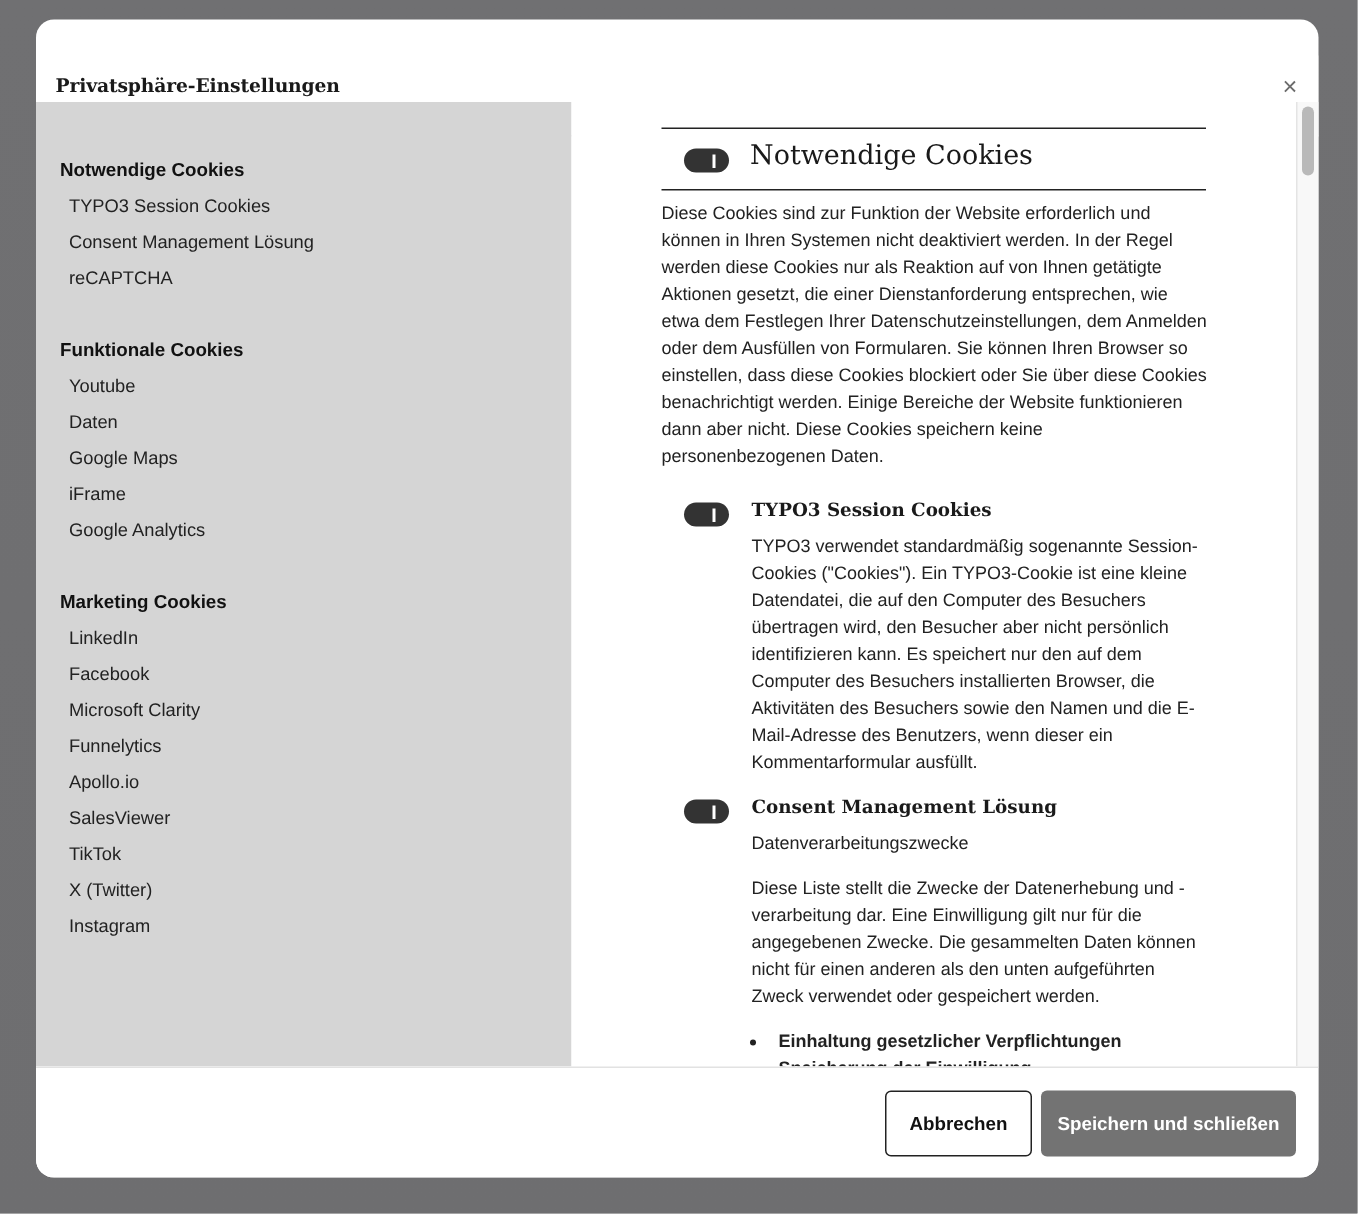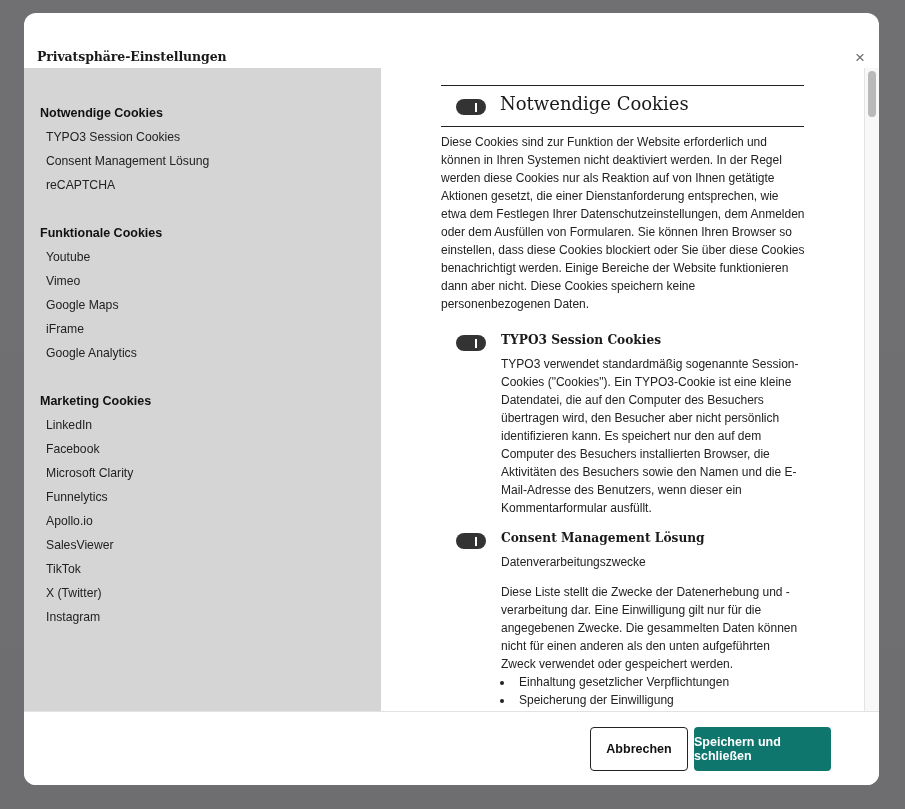--- a/index.html
+++ b/index.html
@@ -67,21 +67,21 @@
   .section-desc {
     font-size: 12px; line-height: 18px; color: #222; margin-top: 6px; width: 365px;
   }
   .sub-item { position: relative; padding-left: 60px; margin-top: 10px; }
   .sub-item .toggle { left: 15px; top: 4px; }
   .sub-title {
     font-family: "DejaVu Serif", serif; font-size: 12.2px; font-weight: bold; color: #1a1a1a;
     line-height: 18px; height: 18px;
   }
   .sub-text { font-size: 12px; line-height: 18px; color: #222; margin-top: 6px; width: 305px; }
-  .sub-list { padding-left: 0; list-style: none; }
+  .sub-list { margin-top: 12px; padding-left: 0; list-style: none; font-weight: bold; }
   .sub-list li {
     position: relative; font-size: 12px; line-height: 18px; color: #222; padding-left: 18px;
   }
   .sub-list li::before {
     content: ""; position: absolute; left: -1px; top: 8px; width: 4px; height: 4px;
     border-radius: 50%; background: #222;
   }
   .scrollbar {
     position: absolute; left: 483px; top: 0; width: 15px; height: 643px;
     background: #f8f8f8; border-left: 1px solid #e4e4e4;
@@ -93,21 +93,21 @@
   .modal-footer {
     position: absolute; left: 0; top: 698px; width: 855px; height: 74px;
     background: #fff; border-top: 1px solid #e2e2e2; font-weight: bold;
   }
   .btn {
     position: absolute; top: 15px; height: 44px; border-radius: 4px;
     font-size: 12.5px; display: flex; align-items: center; justify-content: center;
     cursor: pointer;
   }
   .btn-cancel { left: 566px; width: 98px; background: #fff; border: 1px solid #222; color: #111; }
-  .btn-save { left: 670px; width: 137px; background: #0f766e; color: #fff; }
+  .btn-save { left: 670px; width: 170px; background: #737373; color: #fff; }
 </style>
 </head>
 <body>
 
 <div class="backdrop-shade"></div>
 
 <div class="modal">
   <div class="modal-header">
     <div class="modal-title">Privatsphäre-Einstellungen</div>
     <div class="close-btn">×</div>
@@ -116,21 +116,21 @@
   <div class="sidebar">
     <div class="nav-group" style="top:33px;">
       <div class="nav-group-title">Notwendige Cookies</div>
       <div class="nav-item">TYPO3 Session Cookies</div>
       <div class="nav-item">Consent Management Lösung</div>
       <div class="nav-item">reCAPTCHA</div>
     </div>
     <div class="nav-group" style="top:153px;">
       <div class="nav-group-title">Funktionale Cookies</div>
       <div class="nav-item">Youtube</div>
-      <div class="nav-item">Vimeo</div>
+      <div class="nav-item">Daten</div>
       <div class="nav-item">Google Maps</div>
       <div class="nav-item">iFrame</div>
       <div class="nav-item">Google Analytics</div>
     </div>
     <div class="nav-group" style="top:321px;">
       <div class="nav-group-title">Marketing Cookies</div>
       <div class="nav-item">LinkedIn</div>
       <div class="nav-item">Facebook</div>
       <div class="nav-item">Microsoft Clarity</div>
       <div class="nav-item">Funnelytics</div>

